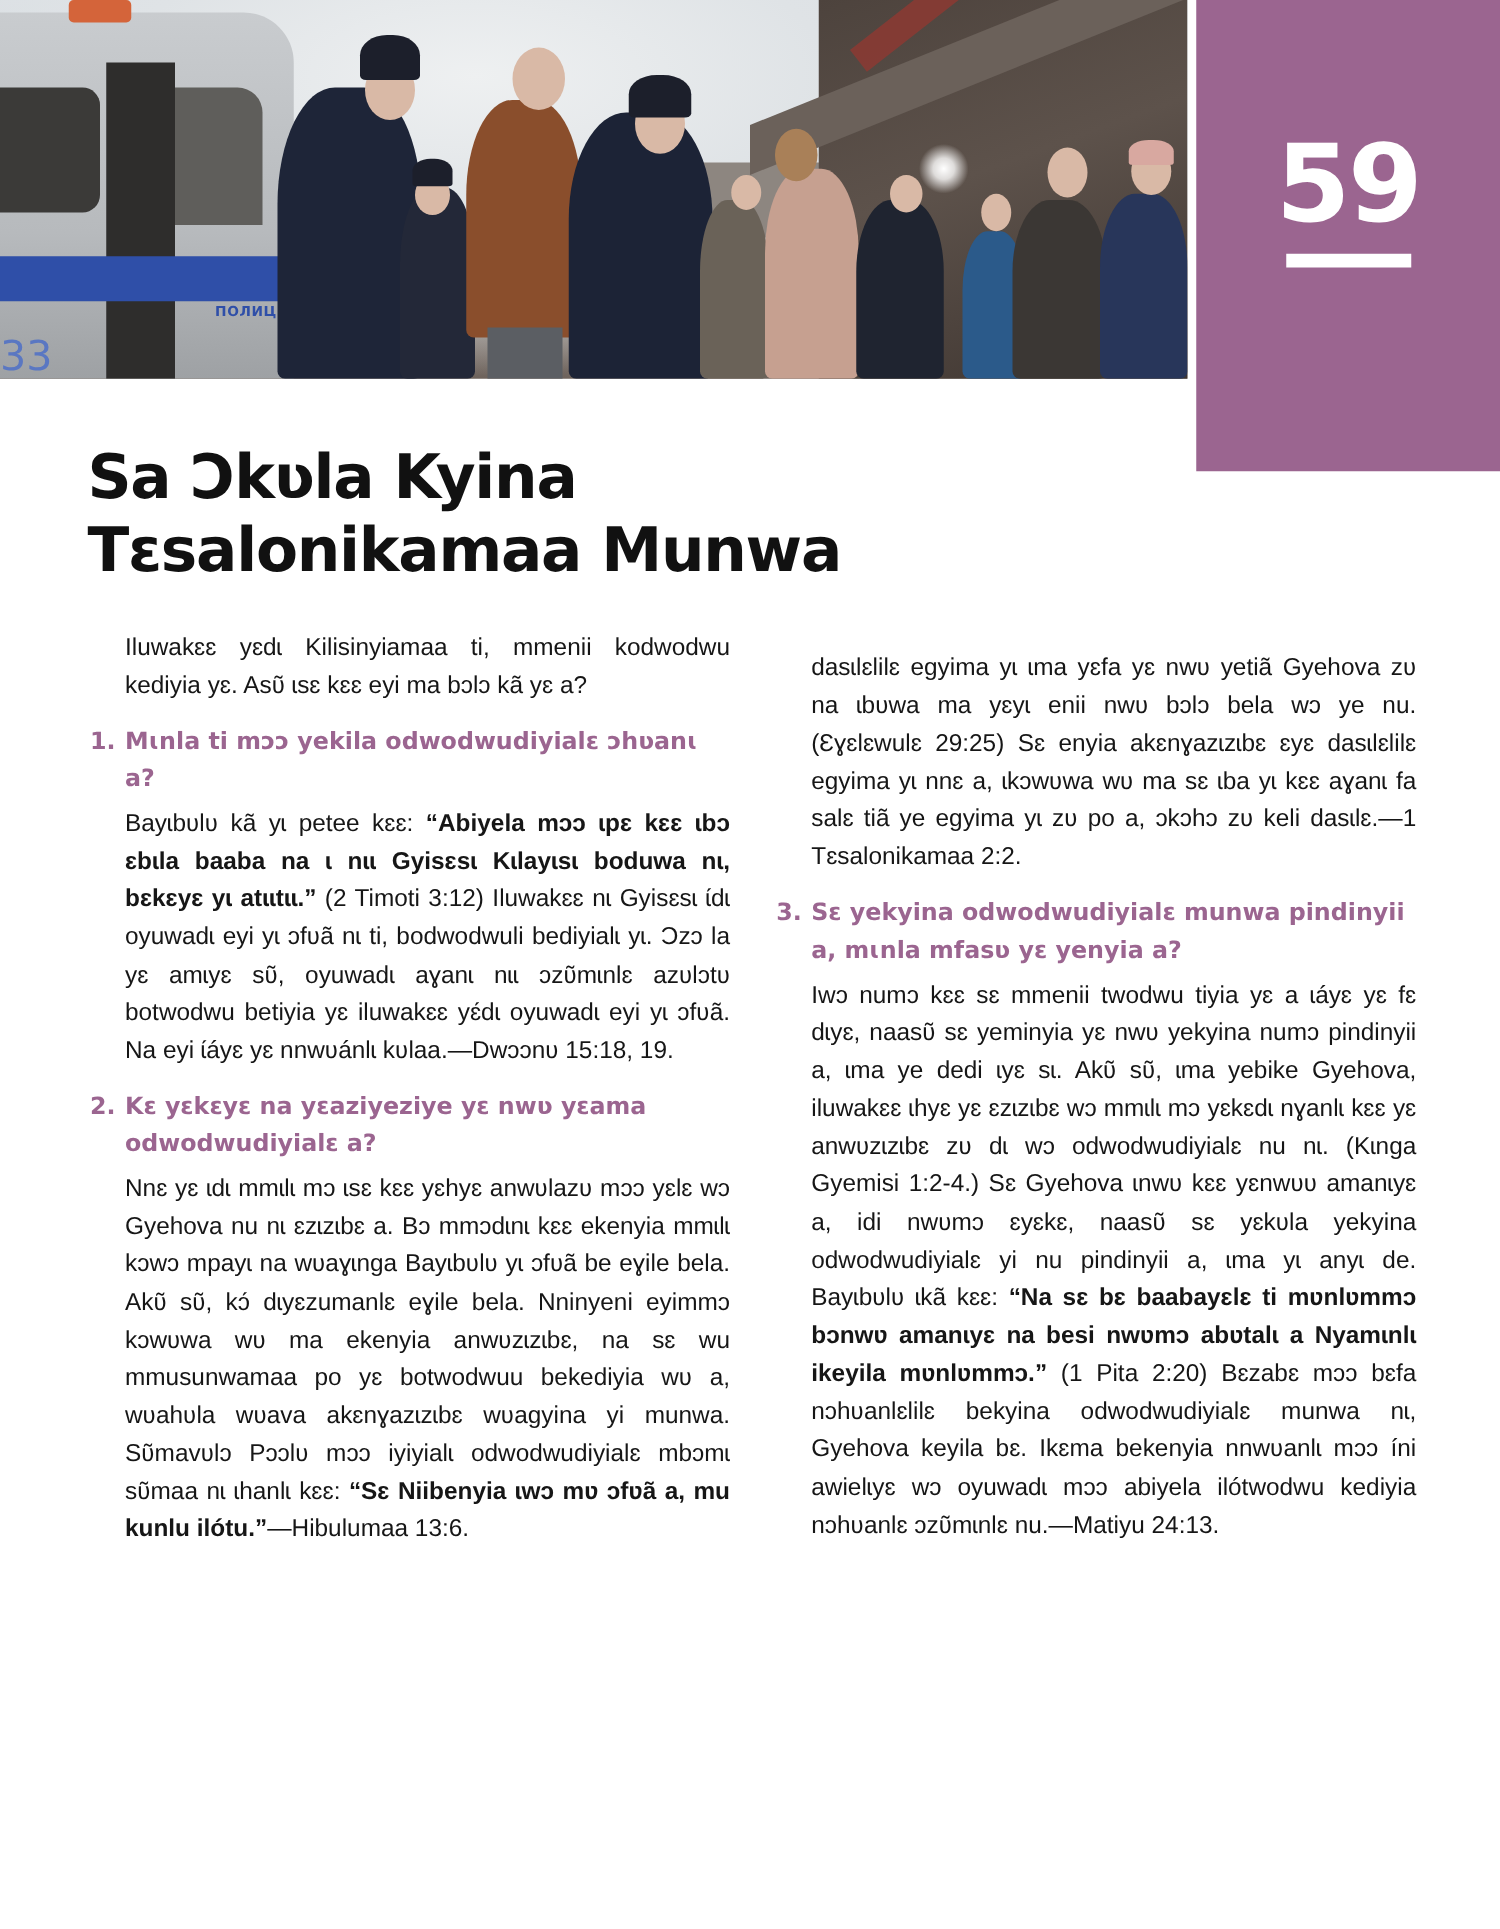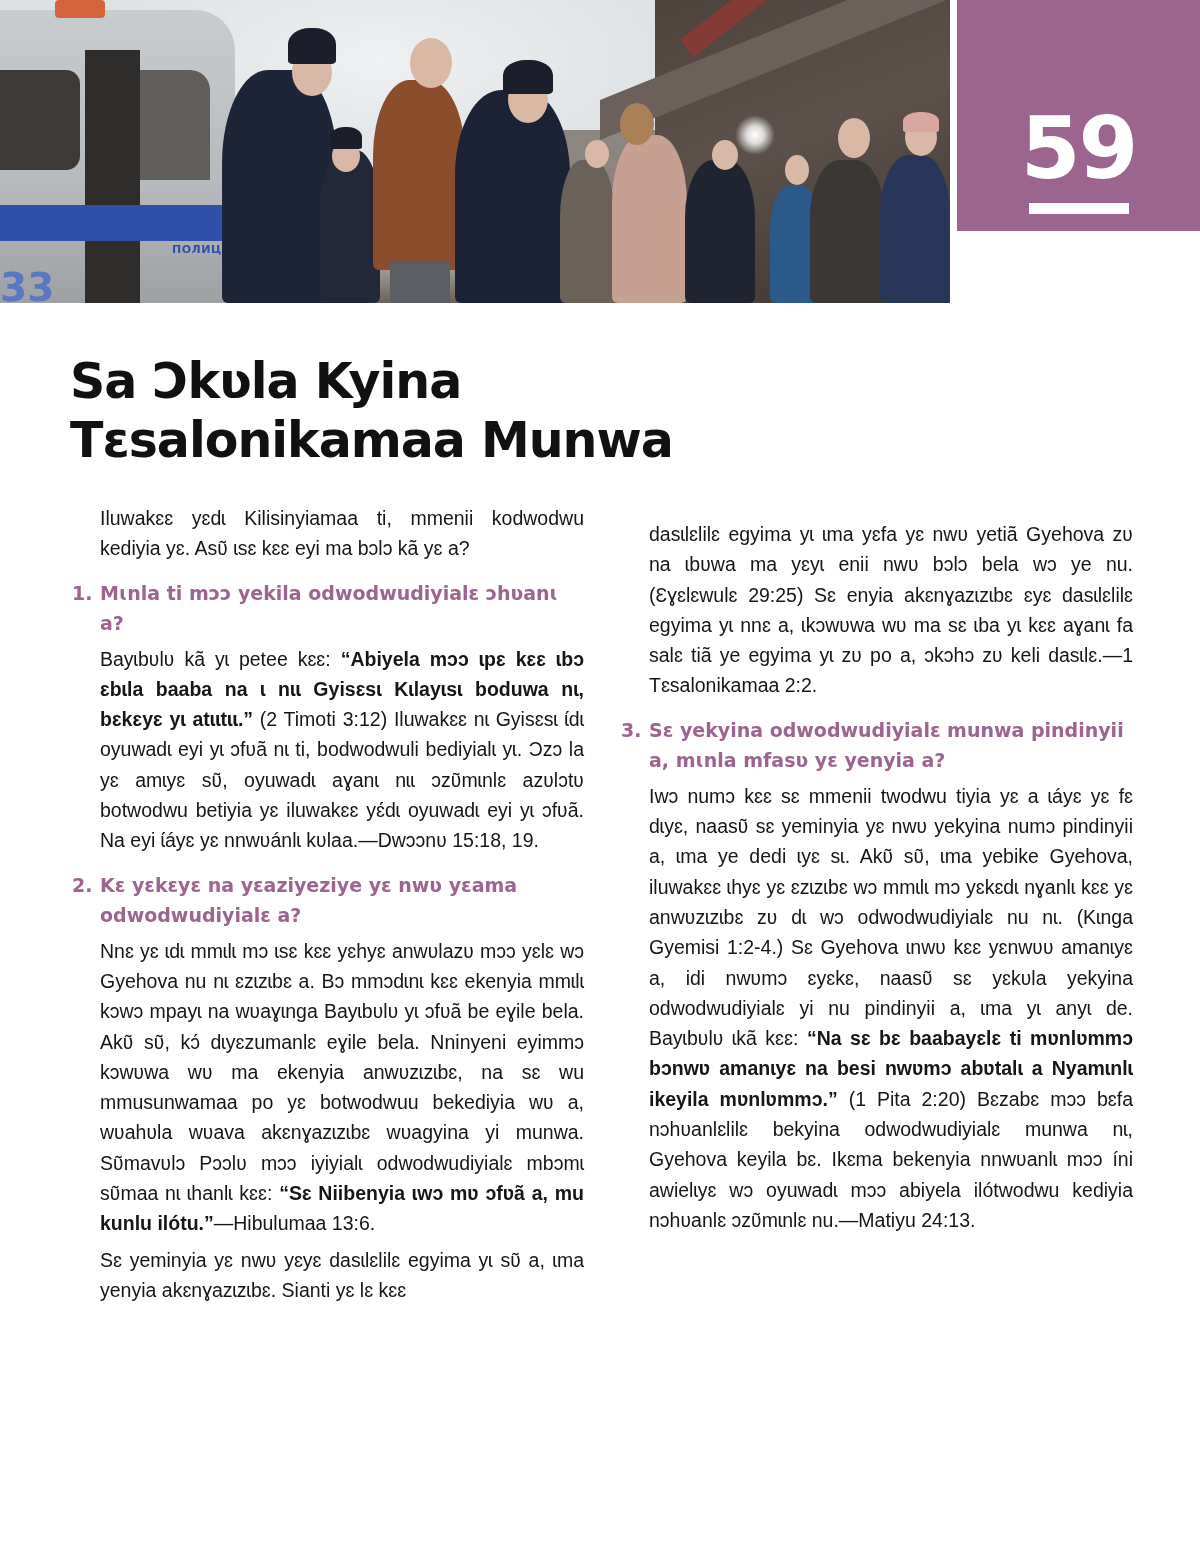--- a/index.html
+++ b/index.html
@@ -24,30 +24,30 @@
     background: radial-gradient(circle, #ffffff 0%, rgba(255,255,255,.8) 30%, rgba(255,255,255,0) 70%); }
 
   .van { position:absolute; left:0; top:10px; width:235px; height:293px;
     background: linear-gradient(180deg, #c9cccf 0%, #b7babd 60%, #9ea1a4 100%);
     border-top-right-radius: 40px; }
   .van .window { position:absolute; left:0; top:60px; width:80px; height:100px; background:#3b3a38; border-radius:0 14px 14px 0; }
   .van .door { position:absolute; left:85px; top:40px; width:55px; height:253px; background:#2e2d2c; }
   .van .window2 { position:absolute; left:140px; top:60px; width:70px; height:110px; background:#5f5e5b; border-radius: 0 20px 0 0; }
   .van .stripe { position:absolute; left:0; top:195px; width:235px; height:36px; background:#2f4fa8; }
   .van .label { position:absolute; left:172px; top:233px; font-size:11px; font-weight:bold; color:#2f4fa8; letter-spacing:.5px; }
-  .van .num { position:absolute; left:0; top:255px; font-size:39px; font-weight:bold; color:#5a77c2; }
+  .van .num { position:absolute; left:0; top:255px; font-size:33px; font-weight:normal; color:#5a77c2; }
   .van .lights { position:absolute; left:55px; top:-10px; width:50px; height:18px; background:#d4643a; border-radius:4px; }
 
   .person { position:absolute; border-radius: 40% 40% 6px 6px; }
   .head { position:absolute; border-radius:50%; background:#d9b9a6; }
   .hat { position:absolute; border-radius:45% 45% 10% 10%; background:#1c1f2b; }
 
   
   .badge {
-    position: absolute; left: 957px; top: 0; width: 243px; height: 231px;
+    position: absolute; left: 957px; top: 0; width: 243px; height: 377px;
     background: #9b6590; color: #ffffff;
   }
   .badge .num {
     position: absolute; left: 0; width: 100%; top: 98px; text-align: center;
     font-family: "DejaVu Sans", sans-serif; font-weight: bold; font-size: 86px; line-height: 100px;
     letter-spacing: -2px;
   }
   .badge .rule { position:absolute; left:72px; top:203px; width:100px; height:11px; background:#ffffff; }
 
   
@@ -145,21 +145,20 @@
     <span class="qnum">1.</span>
     <span class="qtext">Mɩnla ti mɔɔ yekila odwodwudiyialɛ ɔhʋanɩ a?</span>
   </div>
   <p class="para"><span>Bayɩbʋlʋ kã yɩ petee kɛɛ: </span><b>“Abiyela mɔɔ ɩpɛ kɛɛ ɩbɔ ɛbɩla baaba na ɩ nɩɩ Gyisɛsɩ Kɩlayɩsɩ boduwa nɩ, bɛkɛyɛ yɩ atɩɩtɩɩ.”</b><span> (2 Timoti 3:12) Iluwakɛɛ nɩ Gyisɛsɩ ɩ́dɩ oyuwadɩ eyi yɩ ɔfʋã nɩ ti, bodwodwuli bediyialɩ yɩ. Ɔzɔ la yɛ amɩyɛ sʋ̃, oyuwadɩ aɣanɩ nɩɩ ɔzʋ̃mɩnlɛ azʋlɔtʋ botwodwu betiyia yɛ iluwakɛɛ yɛ́dɩ oyuwadɩ eyi yɩ ɔfʋã. Na eyi ɩ́áyɛ yɛ nnwʋánlɩ kʋlaa.—Dwɔɔnʋ 15:18, 19.</span></p>
 
   <div class="question">
     <span class="qnum">2.</span>
     <span class="qtext">Kɛ yɛkɛyɛ na yɛaziyeziye yɛ nwʋ yɛama odwodwudiyialɛ a?</span>
   </div>
   <p class="para"><span>Nnɛ yɛ ɩdɩ mmɩlɩ mɔ ɩsɛ kɛɛ yɛhyɛ anwʋlazʋ mɔɔ yɛlɛ wɔ Gyehova nu nɩ ɛzɩzɩbɛ a. Bɔ mmɔdɩnɩ kɛɛ ekenyia mmɩlɩ kɔwɔ mpayɩ na wʋaɣɩnga Bayɩbʋlʋ yɩ ɔfʋã be eɣile bela. Akʋ̃ sʋ̃, kɔ́ dɩyɛzumanlɛ eɣile bela. Nninyeni eyimmɔ kɔwʋwa wʋ ma ekenyia anwʋzɩzɩbɛ, na sɛ wu mmusunwamaa po yɛ botwodwuu bekediyia wʋ a, wʋahʋla wʋava akɛnɣazɩzɩbɛ wʋagyina yi munwa. Sʋ̃mavʋlɔ Pɔɔlʋ mɔɔ iyiyialɩ odwodwudiyialɛ mbɔmɩ sʋ̃maa nɩ ɩhanlɩ kɛɛ: </span><b>“Sɛ Niibenyia ɩwɔ mʋ ɔfʋã a, mu kunlu ilótu.”</b><span>—Hibulumaa 13:6.</span></p>
-  <p class="para" id="split-para" style="height: auto; overflow: hidden;"><span>Sɛ yeminyia yɛ nwʋ yɛyɛ dasɩlɛlilɛ egyima yɩ sʋ̃ a, ɩma yenyia akɛnɣazɩzɩbɛ. Sianti yɛ lɛ kɛɛ </span></p>
 </div>
 
 <div class="col col-right">
   <p class="para" id="split-cont" style="padding-left: 28px; margin-top: 16px;">dasɩlɛlilɛ egyima yɩ ɩma yɛfa yɛ nwʋ yetiã Gyehova zʋ na ɩbʋwa ma yɛyɩ enii nwʋ bɔlɔ bela wɔ ye nu. (Ɛɣɛlɛwulɛ 29:25) Sɛ enyia akɛnɣazɩzɩbɛ ɛyɛ dasɩlɛlilɛ egyima yɩ nnɛ a, ɩkɔwʋwa wʋ ma sɛ ɩba yɩ kɛɛ aɣanɩ fa salɛ tiã ye egyima yɩ zʋ po a, ɔkɔhɔ zʋ keli dasɩlɛ.—1 Tɛsalonikamaa 2:2.</p>
 
   <div class="question">
     <span class="qnum">3.</span>
     <span class="qtext">Sɛ yekyina odwodwudiyialɛ munwa pindinyii a, mɩnla mfasʋ yɛ yenyia a?</span>
   </div>
   <p class="para"><span>Iwɔ numɔ kɛɛ sɛ mmenii twodwu tiyia yɛ a ɩáyɛ yɛ fɛ dɩyɛ, naasʋ̃ sɛ yeminyia yɛ nwʋ yekyina numɔ pindinyii a, ɩma ye dedi ɩyɛ sɩ. Akʋ̃ sʋ̃, ɩma yebike Gyehova, iluwakɛɛ ɩhyɛ yɛ ɛzɩzɩbɛ wɔ mmɩlɩ mɔ yɛkɛdɩ nɣanlɩ kɛɛ yɛ anwʋzɩzɩbɛ zʋ dɩ wɔ odwodwudiyialɛ nu nɩ. (Kɩnga Gyemisi 1:2-4.) Sɛ Gyehova ɩnwʋ kɛɛ yɛnwʋʋ amanɩyɛ a, idi nwʋmɔ ɛyɛkɛ, naasʋ̃ sɛ yɛkʋla yekyina odwodwudiyialɛ yi nu pindinyii a, ɩma yɩ anyɩ de. Bayɩbʋlʋ ɩkã kɛɛ: </span><b>“Na sɛ bɛ baabayɛlɛ ti mʋnlʋmmɔ bɔnwʋ amanɩyɛ na besi nwʋmɔ abʋtalɩ a Nyamɩnlɩ ikeyila mʋnlʋmmɔ.”</b><span> (1 Pita 2:20) Bɛzabɛ mɔɔ bɛfa nɔhʋanlɛlilɛ bekyina odwodwudiyialɛ munwa nɩ, Gyehova keyila bɛ. Ikɛma bekenyia nnwʋanlɩ mɔɔ íni awielɩyɛ wɔ oyuwadɩ mɔɔ abiyela ilótwodwu kediyia nɔhʋanlɛ ɔzʋ̃mɩnlɛ nu.—Matiyu 24:13.</span></p>

